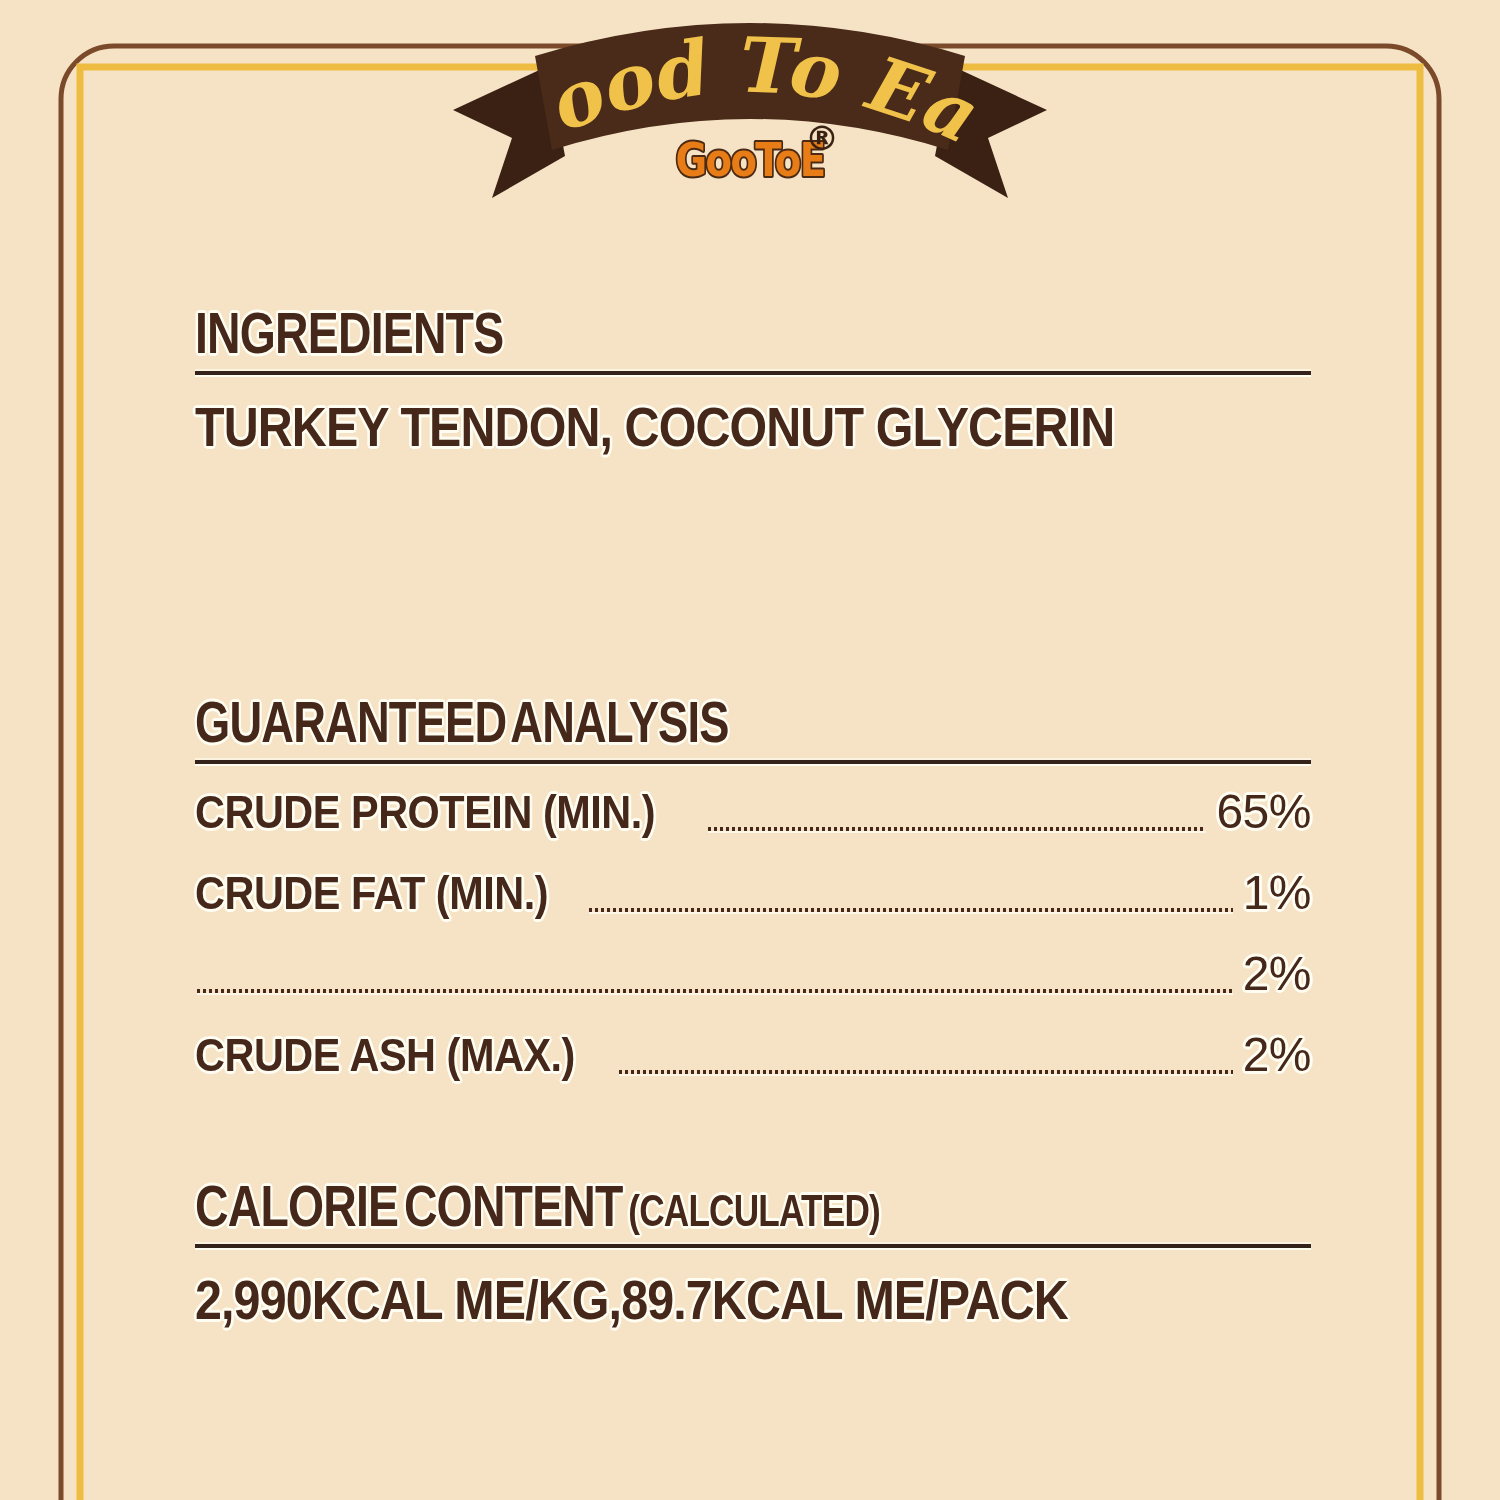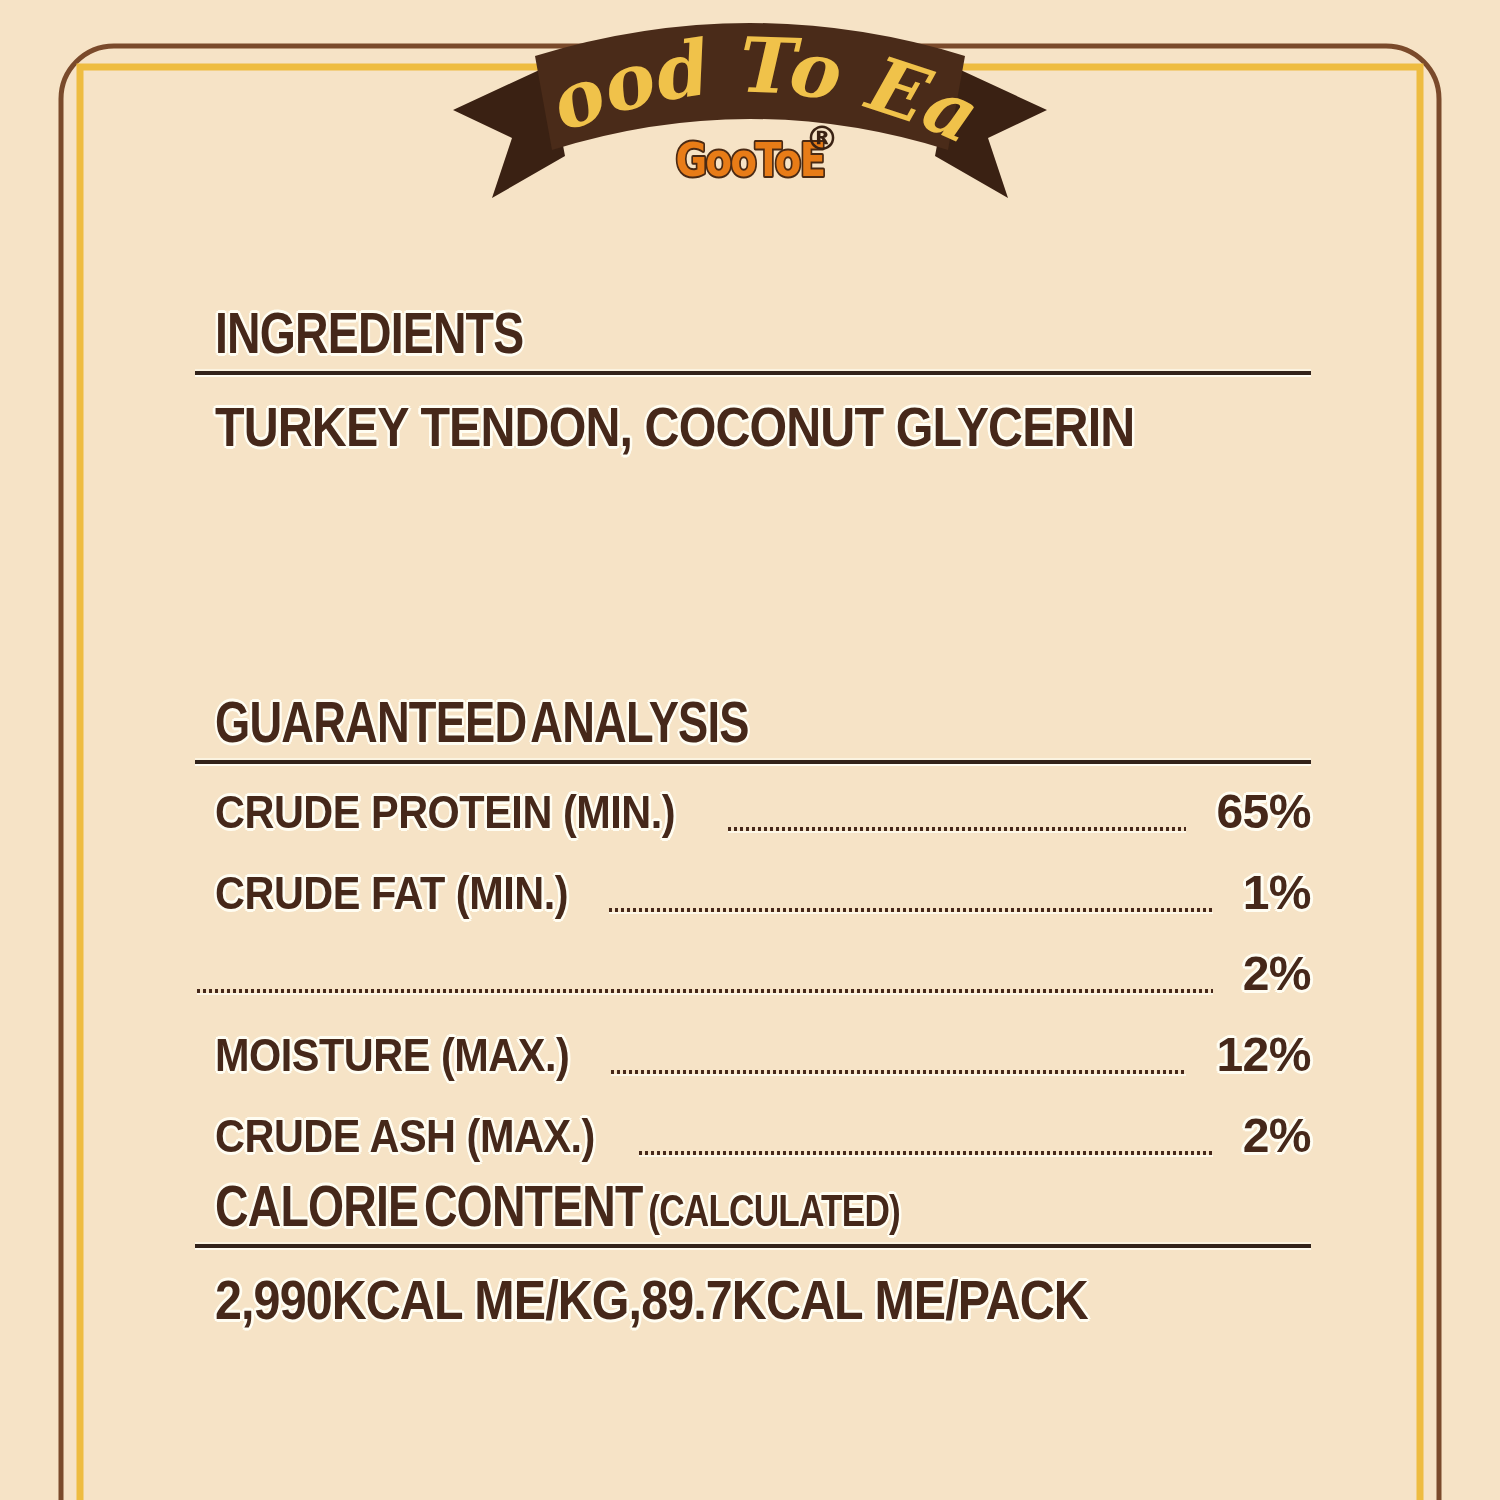--- a/index.html
+++ b/index.html
@@ -12,38 +12,37 @@
 
   .content{position:absolute;left:195px;width:1116px;z-index:3;color:#46281a;}
   .sec-ingredients{top:303px;}
   .sec-analysis{top:692px;}
   .sec-calorie{top:1176px;}
 
   .halo{
     text-shadow:
       3px 0 0 #fffdf2,-3px 0 0 #fffdf2,0 3px 0 #fffdf2,0 -3px 0 #fffdf2,
       2px 2px 0 #fffdf2,-2px 2px 0 #fffdf2,2px -2px 0 #fffdf2,-2px -2px 0 #fffdf2;
-    margin-left: 20px;
   }
   .heading{font-size:58px;font-weight:bold;line-height:1.02;letter-spacing:-1px;word-spacing:-8px;white-space:nowrap;}
   .squeeze80{display:inline-block;transform:scaleX(0.80);transform-origin:left bottom;}
   .squeeze88{display:inline-block;transform:scaleX(0.88);transform-origin:left bottom;}
   .squeeze90{display:inline-block;transform:scaleX(0.90);transform-origin:left bottom;}
   .heading-note{font-size:44px;font-weight:bold;letter-spacing:-1px;}
   .divider{height:4px;background:#33231a;margin-top:9px;
     box-shadow:0 2px 0 rgba(255,253,242,.95),0 -2px 0 rgba(255,253,242,.6);}
   .bodyline{margin-top:25px;font-size:55px;font-weight:bold;letter-spacing:-1px;line-height:1.0;white-space:nowrap;}
 
   .rows{margin-top:24px;}
   .row{display:flex;align-items:baseline;height:50px;margin-bottom:31px;}
   .row-label{font-size:46px;font-weight:bold;letter-spacing:-0.5px;white-space:nowrap;line-height:1.05;}
   .leader{flex:1;height:4px;align-self:flex-end;margin:0 10px 7px 2px;
     background:repeating-linear-gradient(90deg,#46281a 0 3px,transparent 3px 6px);
     box-shadow:0 2px 0 rgba(255,253,242,.75);}
-  .row-value{font-size:48px;font-weight:bold;letter-spacing:-0.5px;line-height:1.0;}
+  .row-value{font-size:48px;font-weight:normal;letter-spacing:-0.5px;line-height:1.0;}
 </style>
 </head>
 <body>
 
 <div class="canvas">
 
   <svg class="frame" width="1500" height="1500" viewBox="0 0 1500 1500">
     <path d="M 61,1500 L 61,99 A 53 53 0 0 1 114,46 L 1386,46 A 53 53 0 0 1 1439,99 L 1439,1500" fill="none" stroke="#7a4a2b" stroke-width="5"></path>
     <path d="M 80,1500 L 80,67 L 1420,67 L 1420,1500" fill="none" stroke="#eebc40" stroke-width="7"></path>
   </svg>
@@ -89,25 +88,20 @@
       <div class="row">
         <span class="row-label halo"><span class="squeeze90">CRUDE FAT (MIN.)</span></span>
         <span class="leader"></span>
         <span class="row-value halo">1%</span>
       </div>
       <div class="row">
         <span class="leader"></span>
         <span class="row-value halo">2%</span>
       </div>
       <div class="row">
-        <span class="row-label halo"><span class="squeeze90">MOISTURE (MAX.)</span></span>
-        <span class="leader"></span>
-        <span class="row-value halo">12%</span>
-      </div>
-      <div class="row">
         <span class="row-label halo"><span class="squeeze90">CRUDE ASH (MAX.)</span></span>
         <span class="leader"></span>
         <span class="row-value halo">2%</span>
       </div>
     </div>
   </section>
 
   <section class="content sec-calorie">
     <div class="heading halo">
       <span class="squeeze80">

